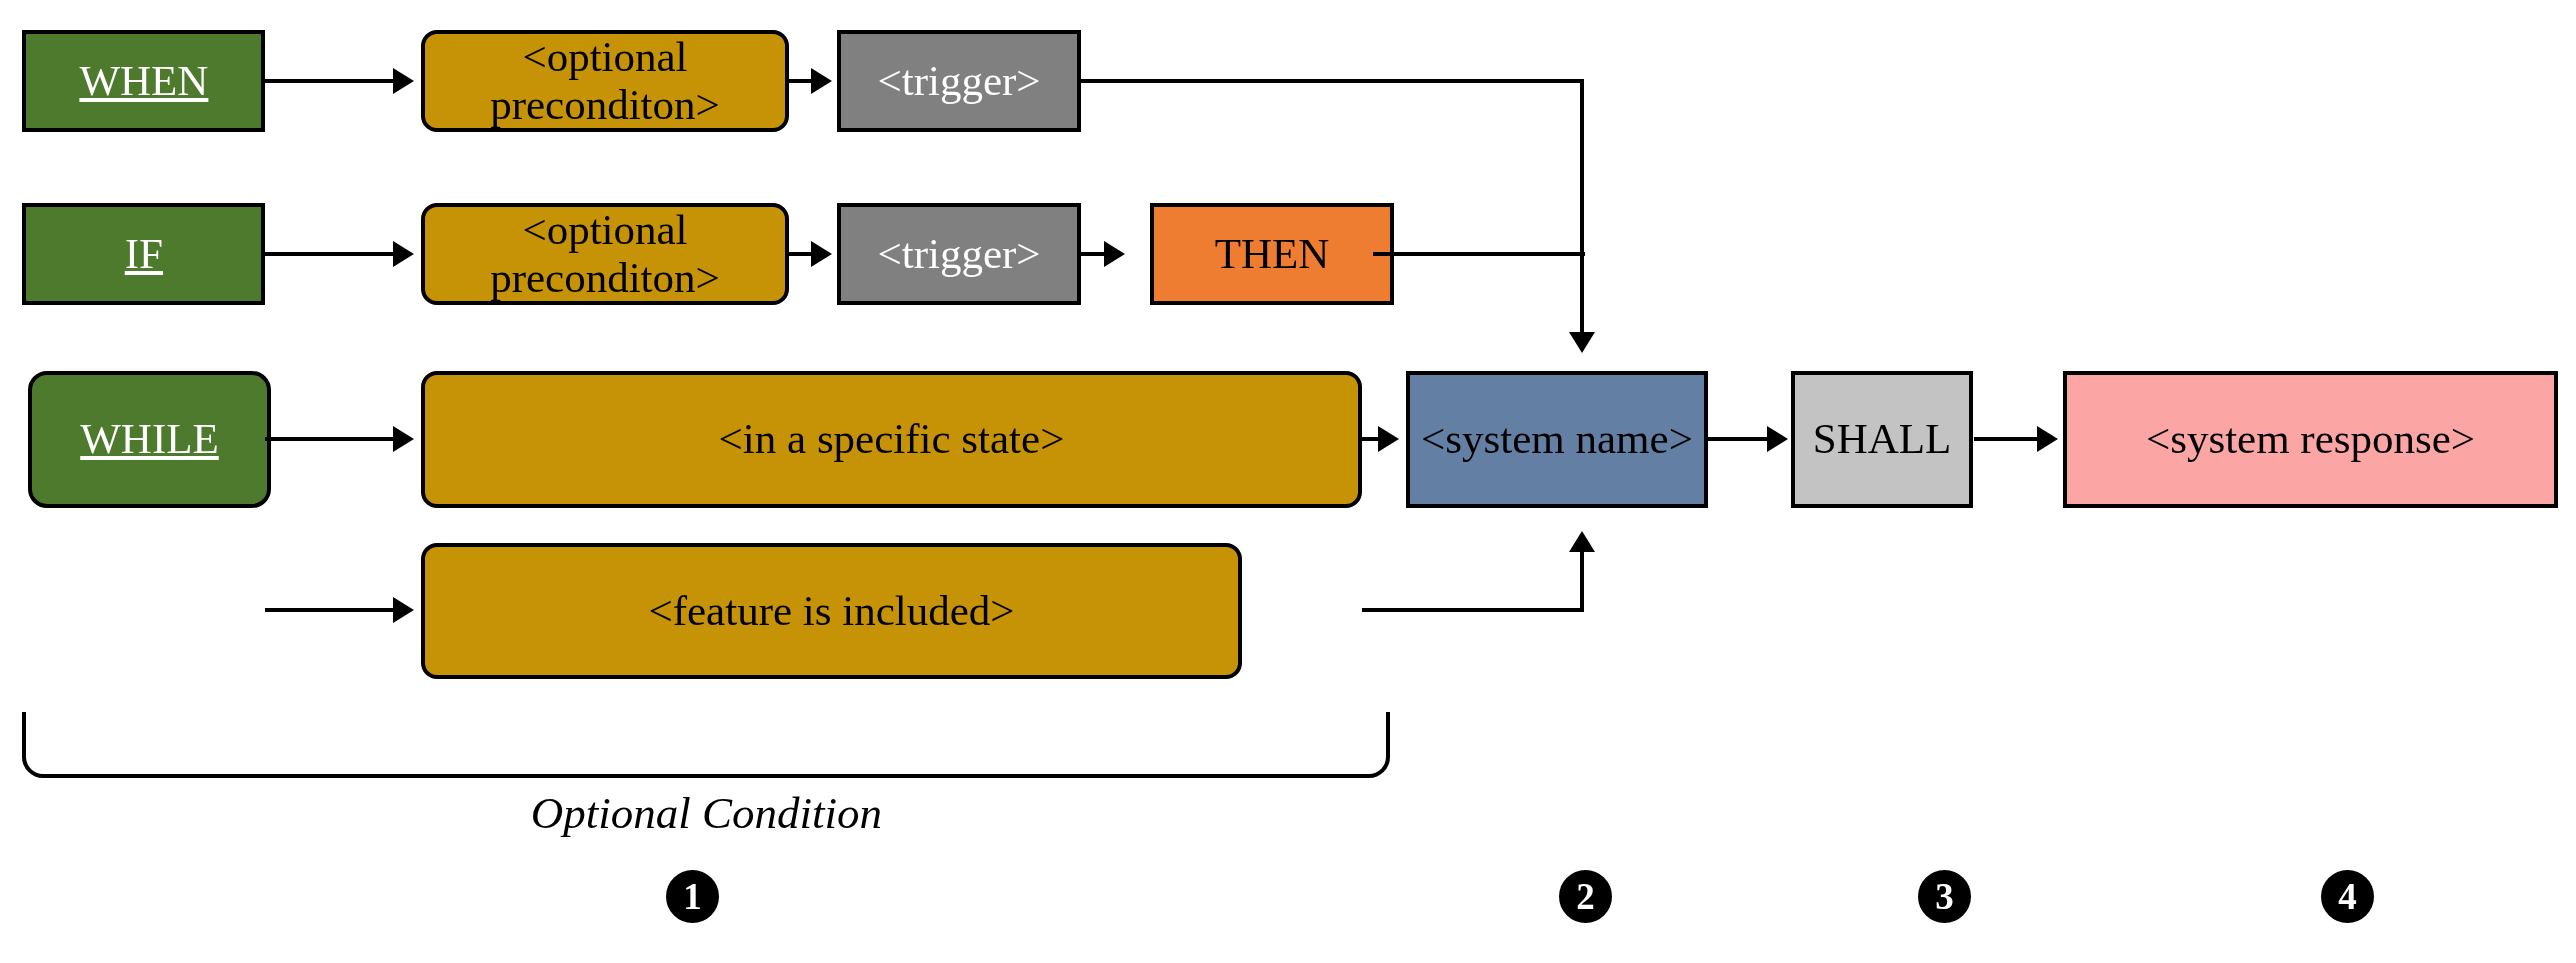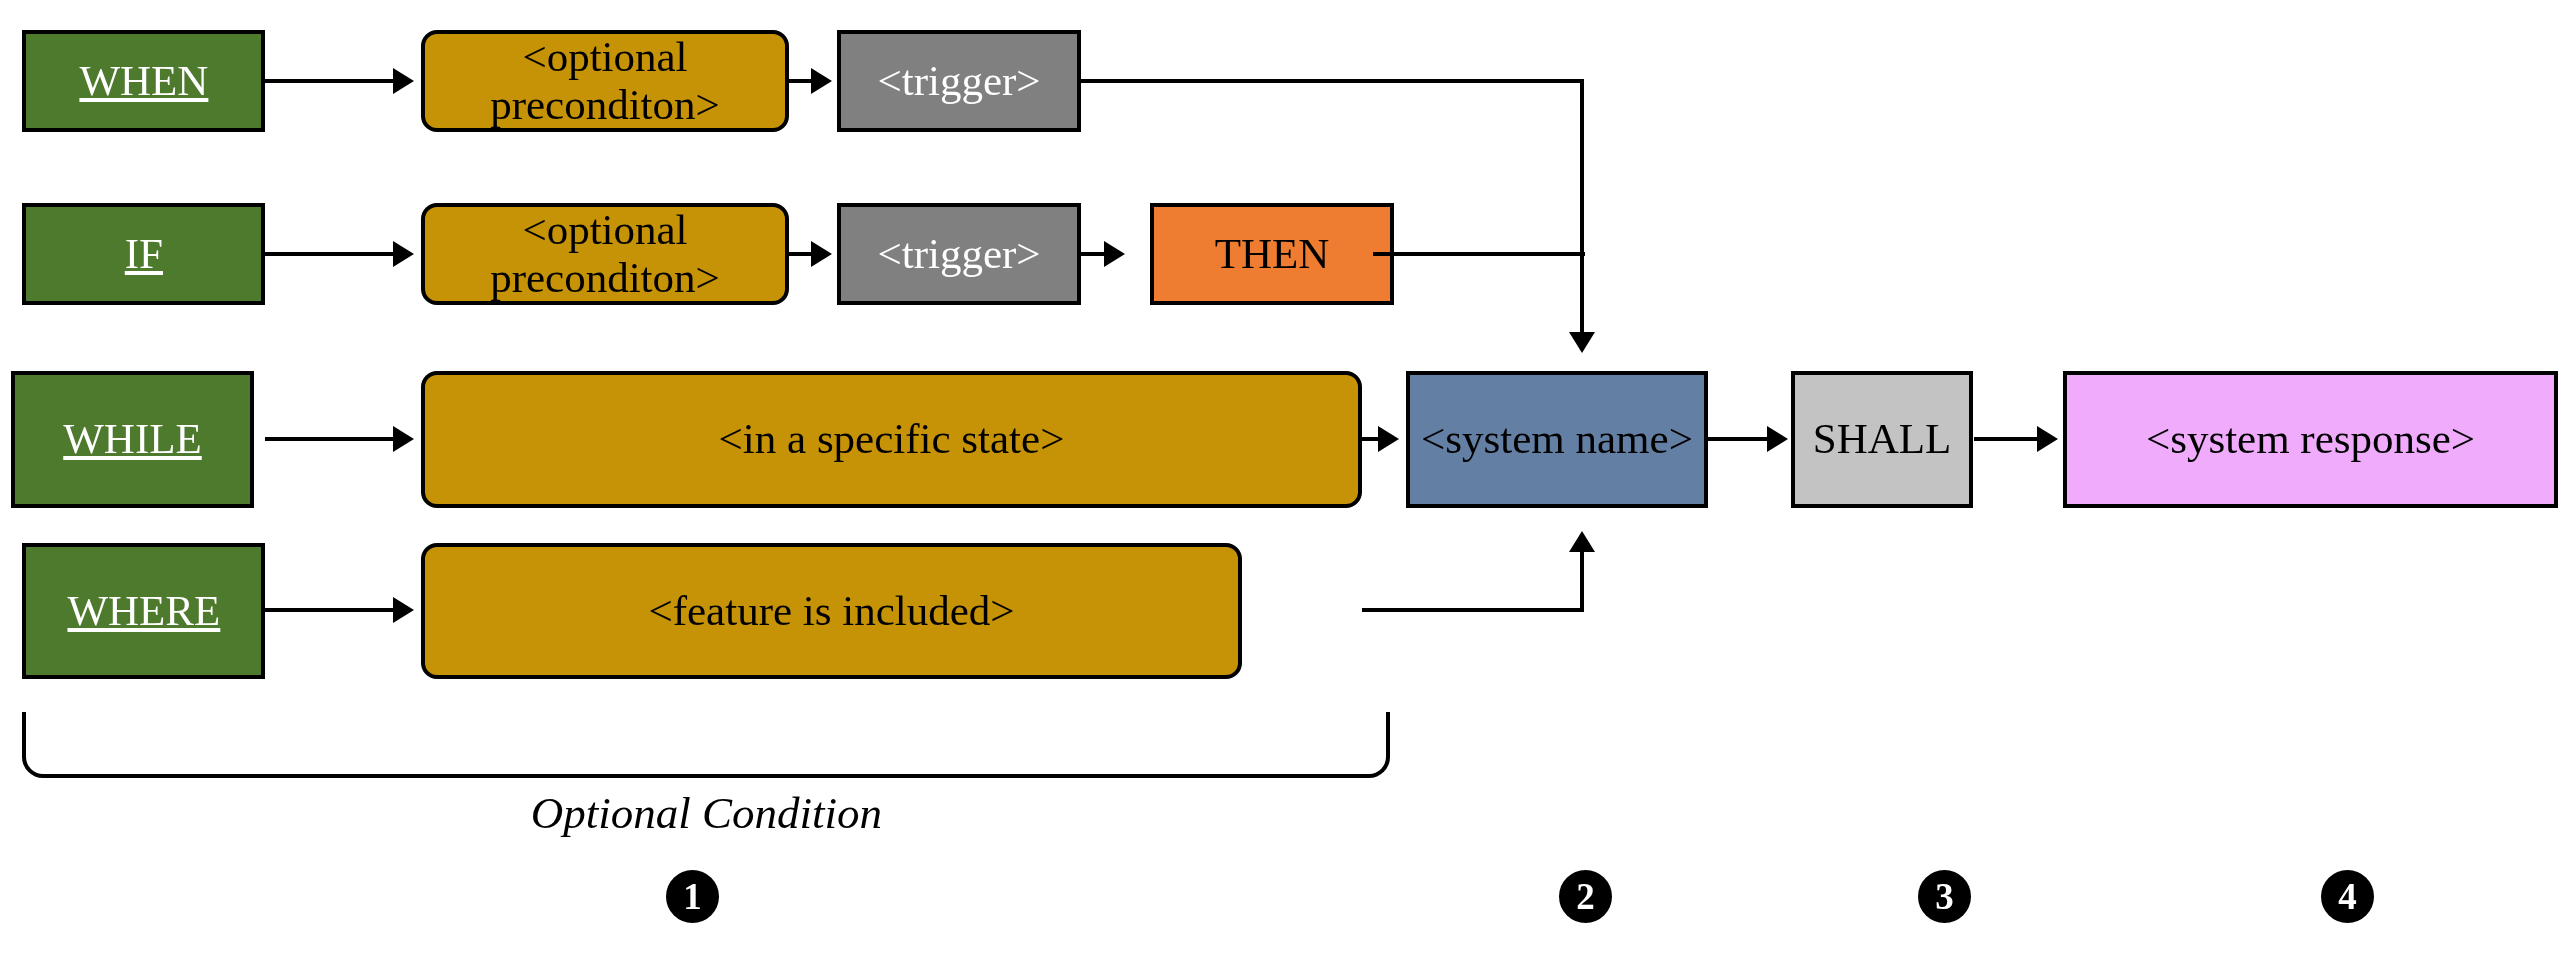--- a/index.html
+++ b/index.html
@@ -28,21 +28,21 @@
     color: #000000;
     white-space: pre-line;
     padding: 0 6.4px;
   }
   .node.green   { background: #4e7a2e; color: #ffffff; text-decoration: underline; }
   .node.ochre   { background: #c69206; color: #000000; border-radius: 16px; }
   .node.grey    { background: #808080; color: #ffffff; }
   .node.orange  { background: #ee7d32; color: #000000; margin-left: 22px; }
   .node.blue    { background: #637fa4; color: #000000; }
   .node.silver  { background: #c3c3c3; color: #000000; }
-  .node.amber   { background: #f0abfc; color: #000000; }
+  .node.amber   { background: #fca5a5; color: #000000; }
 
   .edge {
     position: absolute;
     background: #000000;
   }
   .edge.h { height: 4px; }
   .edge.v { width: 4px; }
 
   .arrowhead {
     position: absolute;
@@ -134,21 +134,21 @@
 
   <div class="node grey" style="left:837px; top:203px; width:244px; height:102px;">&lt;trigger&gt;</div>
 
   <div class="edge h" style="left:1081px; top:252px; width:29px;"></div>
   <div class="arrowhead right" style="left:1104px; top:241px;"></div>
 
   <div class="node orange" style="left:1128px; top:203px; width:244px; height:102px;">THEN</div>
 
   <div class="edge h" style="left:1373px; top:252px; width:212px;"></div>
 
-  <div class="node green" style="left:11px;  top:371px; width:243px; height:137px;">WHILE</div>
+  <div class="node green" style="left:28px;  top:371px; width:243px; height:137px;border-radius:19px;">WHILE</div>
 
   <div class="edge h" style="left:265px; top:437px; width:128px;"></div>
   <div class="arrowhead right" style="left:393px; top:426px;"></div>
 
   <div class="node ochre" style="left:421px; top:371px; width:941px; height:137px;">&lt;in a specific state&gt;</div>
 
   <div class="edge h" style="left:1362px; top:437px; width:20px;"></div>
   <div class="arrowhead right" style="left:1378px; top:426px;"></div>
 
   <div class="node blue" style="left:1406px; top:371px; width:302px; height:137px;">&lt;system name&gt;</div>
@@ -156,21 +156,20 @@
   <div class="edge h" style="left:1708px; top:437px; width:62px;"></div>
   <div class="arrowhead right" style="left:1767px; top:426px;"></div>
 
   <div class="node silver" style="left:1791px; top:371px; width:182px; height:137px;">SHALL</div>
 
   <div class="edge h" style="left:1974px; top:437px; width:64px;"></div>
   <div class="arrowhead right" style="left:2037px; top:426px;"></div>
 
   <div class="node amber" style="left:2063px; top:371px; width:495px; height:137px;">&lt;system response&gt;</div>
 
-  <div class="node green" style="left:22.4px;  top:543px; width:243px; height:136px;">WHERE</div>
 
   <div class="edge h" style="left:265px; top:608px; width:128px;"></div>
   <div class="arrowhead right" style="left:393px; top:597px;"></div>
 
   <div class="node ochre" style="left:421px; top:543px; width:821px; height:136px;">&lt;feature is included&gt;</div>
 
   <div class="edge h" style="left:1362px; top:608px; width:222px;"></div>
   <div class="edge v" style="left:1580px; top:551px; height:61px;"></div>
   <div class="arrowhead up" style="left:1569px; top:531px;"></div>
 

